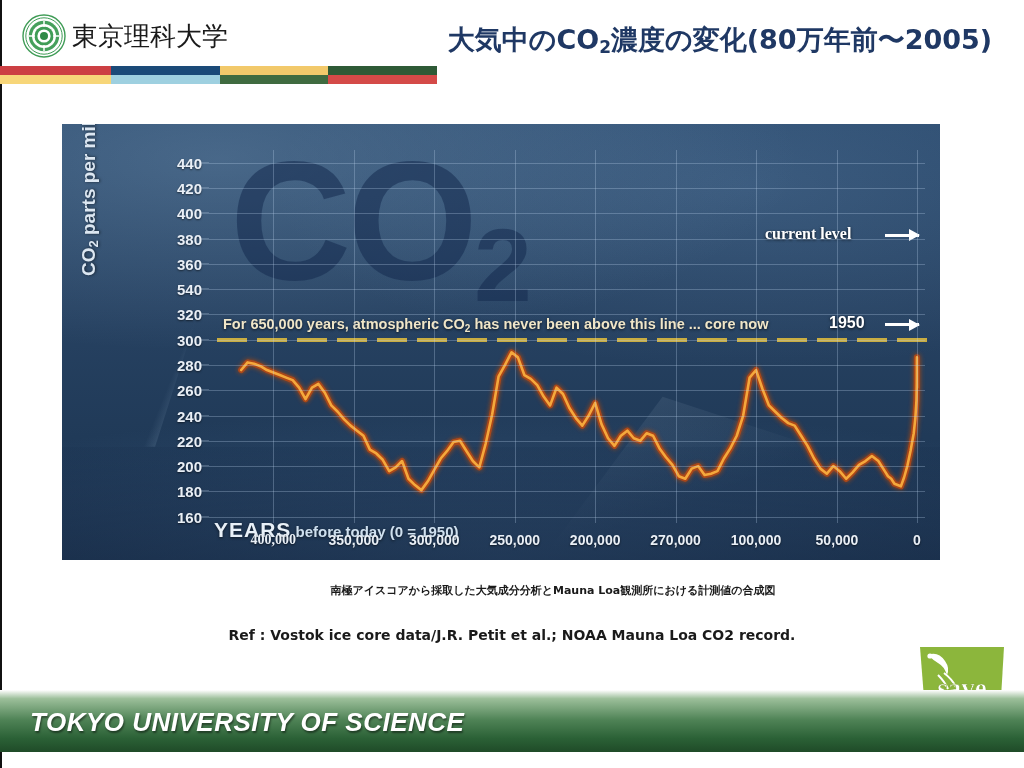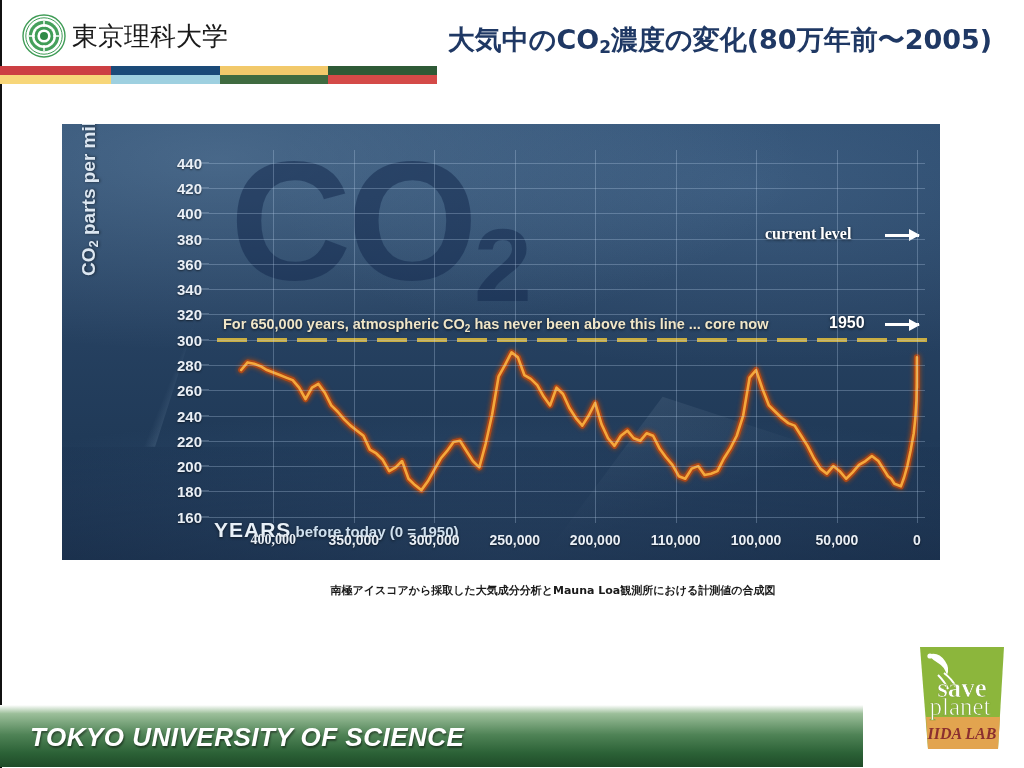--- a/index.html
+++ b/index.html
@@ -136,21 +136,21 @@
     position:absolute;left:0;top:627px;width:1024px;text-align:center;
     font-family:"DejaVu Sans",sans-serif;
     font-weight:bold;font-size:14px;color:#1a1a1a;
   }
 
   
   .badge{position:absolute;left:908px;top:645px;width:106px;height:112px;}
 
   
   .footer{
-    position:absolute;left:0;bottom:1px;width:863px;height:62px;
+    position:absolute;left:0;bottom:16px;width:1024px;height:62px;
     background:linear-gradient(180deg,#ffffff 0%,#9cbf9a 14%,#4f8356 48%,#2b6136 78%,#1f4b28 100%);
   }
   .footer-text{
     position:absolute;left:30px;top:17px;
     font-family:"Liberation Sans","DejaVu Sans",sans-serif;
     font-weight:bold;font-style:italic;font-size:26px;color:#ffffff;
     letter-spacing:.5px;text-shadow:1px 2px 2px rgba(0,0,0,.45);
   }
 </style>
 </head>
@@ -270,21 +270,21 @@
         <div class="grid-h" style="top: 214.949px;"></div>
         <div class="ytick" style="top: 214.949px;">280</div>
         <div class="ytick-mark" style="top: 214.949px;"></div>
         <div class="grid-h" style="top: 189.661px;"></div>
         <div class="ytick" style="top: 189.661px;">300</div>
         <div class="ytick-mark" style="top: 189.661px;"></div>
         <div class="grid-h" style="top: 164.373px;"></div>
         <div class="ytick" style="top: 164.373px;">320</div>
         <div class="ytick-mark" style="top: 164.373px;"></div>
         <div class="grid-h" style="top: 139.085px;"></div>
-        <div class="ytick" style="top: 139.085px;">340</div>
+        <div class="ytick" style="top: 139.085px;">540</div>
         <div class="ytick-mark" style="top: 139.085px;"></div>
         <div class="grid-h" style="top: 113.797px;"></div>
         <div class="ytick" style="top: 113.797px;">360</div>
         <div class="ytick-mark" style="top: 113.797px;"></div>
         <div class="grid-h" style="top: 88.5085px;"></div>
         <div class="ytick" style="top: 88.5085px;">380</div>
         <div class="ytick-mark" style="top: 88.5085px;"></div>
         <div class="grid-h" style="top: 63.2203px;"></div>
         <div class="ytick" style="top: 63.2203px;">400</div>
         <div class="ytick-mark" style="top: 63.2203px;"></div>
@@ -298,31 +298,32 @@
         <div class="xtick" style="left: 64.3596px; font-family: Liberation Serif, serif;">400,000</div>
         <div class="grid-v" style="left: 144.809px;"></div>
         <div class="xtick" style="left: 144.809px;">350,000</div>
         <div class="grid-v" style="left: 225.258px;"></div>
         <div class="xtick" style="left: 225.258px;">300,000</div>
         <div class="grid-v" style="left: 305.708px;"></div>
         <div class="xtick" style="left: 305.708px;">250,000</div>
         <div class="grid-v" style="left: 386.157px;"></div>
         <div class="xtick" style="left: 386.157px;">200,000</div>
         <div class="grid-v" style="left: 466.607px;"></div>
-        <div class="xtick" style="left: 466.607px;">110,000</div>
+        <div class="xtick" style="left: 466.607px;">270,000</div>
         <div class="grid-v" style="left: 547.056px;"></div>
         <div class="xtick" style="left: 547.056px;">100,000</div>
         <div class="grid-v" style="left: 627.506px;"></div>
         <div class="xtick" style="left: 628px;">50,000</div>
         <div class="grid-v" style="left: 707.955px;"></div>
         <div class="xtick" style="left: 707.955px;">0</div>
       </div>
   </div>
 
   <div class="caption1">南極アイスコアから採取した大気成分分析とMauna Loa観測所における計測値の合成図</div>
+  <div class="caption2">Ref : Vostok ice core data/J.R. Petit et al.; NOAA Mauna Loa CO2 record.</div>
 
   <div class="badge">
     <svg width="106" height="112" viewBox="0 0 106 112" aria-hidden="true">
       <polygon points="12,2 96,2 90,104 20,104" fill="#8cb63c"></polygon>
       <polygon points="18,72 92,72 90,104 20,104" fill="#e2a44f"></polygon>
       <g fill="#ffffff">
         <path d="M20 10 q10 -4 17 6 q5 7 2 14 q-3 -9 -9 -12 q-5 -3 -10 -8 z"></path>
         <path d="M36 28 q8 6 12 14" stroke="#ffffff" stroke-width="2" fill="none"></path>
         <path d="M30 30 q7 7 10 14" stroke="#ffffff" stroke-width="2" fill="none"></path>
         <circle cx="22" cy="11" r="2.6"></circle>

